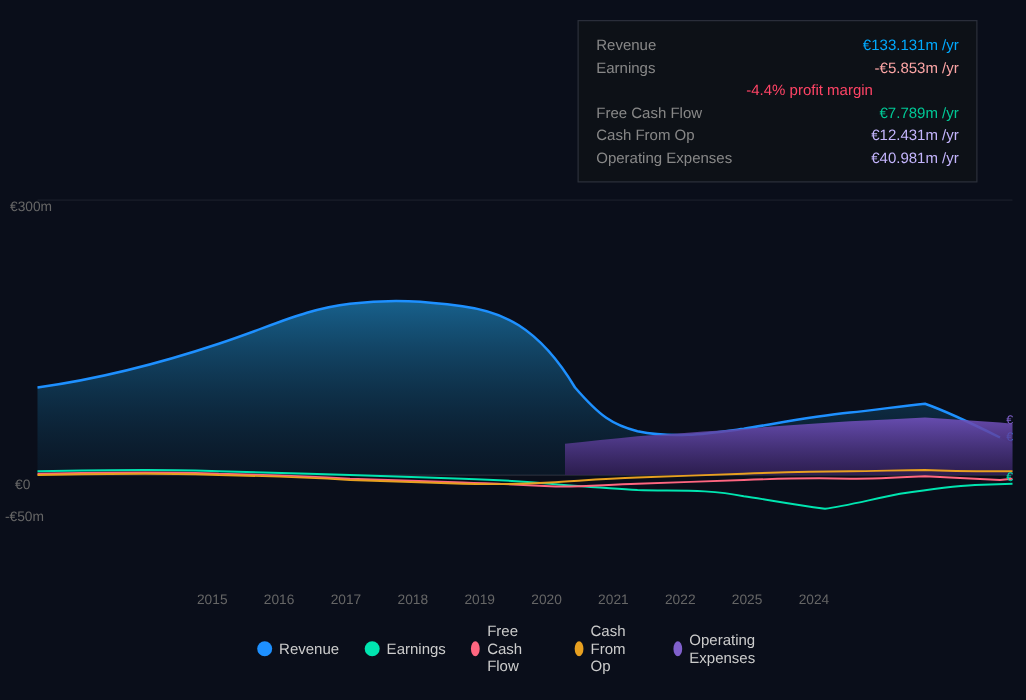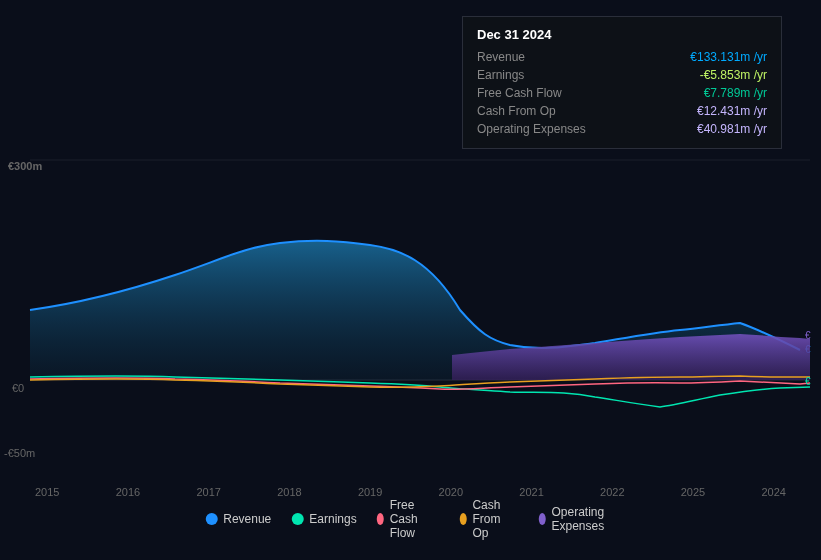--- a/index.html
+++ b/index.html
@@ -39,36 +39,36 @@
     }
     .tooltip-label {
       color: #888;
       min-width: 120px;
     }
     .tooltip-value {
       color: #c4b5fd;
       text-align: right;
     }
     .tooltip-value.green { color: #00c896; margin-left: 48px; }
-    .tooltip-value.red { color: #bef264; }
+    .tooltip-value.red { color: #fca5a5; }
     .tooltip-value.blue { color: #00aaff; text-align: center; }
     .profit-margin {
       color: #ff4466;
       font-size: 12px;
       padding: 2px 0 2px 120px;
     }
 
     .y-label {
       position: absolute;
       font-size: 11px;
       color: #666;
     }
-    .y-label-300 { top: 160px; left: 8px; font-weight: bold; }
+    .y-label-300 { top: 160px; left: 8px; }
     .y-label-0 { top: 382px; left: 12px; }
-    .y-label-neg50 { top: 447px; left: 4px; text-align: center; }
+    .y-label-neg50 { top: 408px; left: 4px; text-align: center; }
     .x-label {
       font-size: 11px;
       color: #666;
     }
 
     
     .legend {
       position: absolute;
       bottom: 20px;
       left: 50%;
@@ -93,29 +93,29 @@
     svg.main-chart {
       position: absolute;
       top: 155px;
       left: 0;
     }
   </style>
 </head>
 <body>
 
 <div class="tooltip-card">
-  <div class="tooltip-date">Dec 31 2024</div>
   <div class="tooltip-row">
     <span class="tooltip-label">Revenue</span>
     <span class="tooltip-value blue">€133.131m /yr</span>
   </div>
   <div class="tooltip-row">
     <span class="tooltip-label">Earnings</span>
     <span class="tooltip-value red">-€5.853m /yr</span>
   </div>
+  <div class="profit-margin">-4.4% profit margin</div>
   <div class="tooltip-row">
     <span class="tooltip-label">Free Cash Flow</span>
     <span class="tooltip-value green">€7.789m /yr</span>
   </div>
   <div class="tooltip-row">
     <span class="tooltip-label">Cash From Op</span>
     <span class="tooltip-value">€12.431m /yr</span>
   </div>
   <div class="tooltip-row">
     <span class="tooltip-label">Operating Expenses</span>
@@ -221,21 +221,21 @@
     C 540,226 565,225 595,224
     C 620,223 650,222 680,222
     C 700,222 720,221 740,221
     C 760,222 780,222 800,222
     L 810,222" fill="none" stroke="#e8a020" stroke-width="1.5"></path>
 
   <text x="805" y="230" fill="#00e5b0" font-size="10" font-family="Arial">€</text>
   <text x="805" y="184" fill="#8060cc" font-size="10" font-family="Arial">€</text>
 </svg>
 
-<div style="position:absolute; bottom:62px; left:0; right:0; display:flex; justify-content:space-between; padding:0 35px;gap:29px;">
+<div style="position:absolute; bottom:74px; left:0; right:0; display:flex; justify-content:center; padding:0 35px;gap:29px;">
   <span class="x-label">2015</span>
   <span class="x-label">2016</span>
   <span class="x-label">2017</span>
   <span class="x-label">2018</span>
   <span class="x-label">2019</span>
   <span class="x-label">2020</span>
   <span class="x-label">2021</span>
   <span class="x-label">2022</span>
   <span class="x-label">2025</span>
   <span class="x-label">2024</span>

